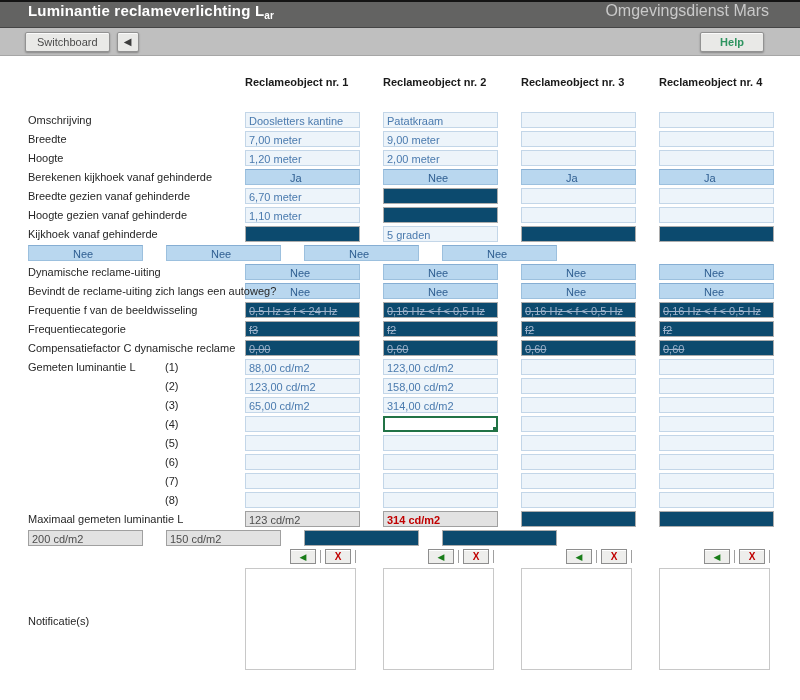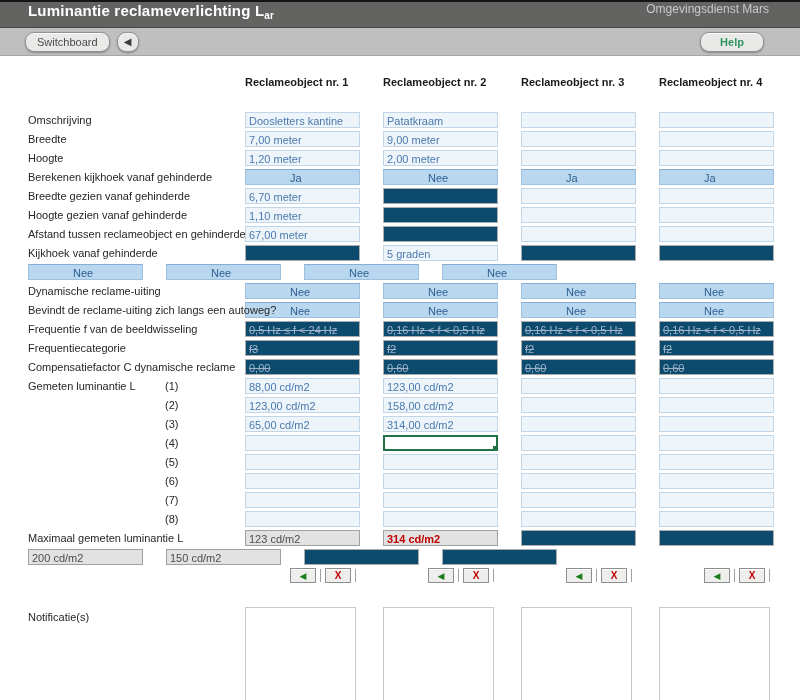--- a/index.html
+++ b/index.html
@@ -12,28 +12,28 @@
   }
   
   .titlebar {
     height:28px; background:#636362;
     border-top:2px solid #141414; border-bottom:1px solid #454545;
     display:flex; justify-content:space-between;
     padding:0 31px 0 28px;
   }
   .app-title { color:#ffffff; font-weight:bold; font-size:15px; letter-spacing:.2px; }
   .app-title .subscript { font-size:10px; vertical-align:-3px; font-weight:bold; }
-  .org-name { color:#c9c9c9; font-size:12px; }
+  .org-name { color:#c9c9c9; font-size:16px; }
   
   .toolbar {
     height:28px; background:#bfbfbf; border-bottom:1px solid #a6a6a6;
     display:flex; align-items:center; padding:0 36px 0 25px; gap:7px;
   }
   .tb-btn {
-    background:#e9e9e7; border:1px solid #929292; border-radius:9px;
+    background:#e9e9e7; border:1px solid #929292; border-radius:2px;
     box-shadow:0 1px 2px rgba(0,0,0,.3), inset 0 1px 0 #fbfbfb;
     font-size:11px; color:#4a4a4a; height:20px; padding:0 11px;
     display:flex; align-items:center; justify-content:center; cursor:default;
   }
   .back-btn { width:22px; padding:0; font-size:10px; color:#3d3d3d; }
   .help-btn { margin-left:auto; width:64px; color:#2e9460; font-weight:bold; }
   
   .content { padding:20px 0 0 28px; }
   .grid-row { display:flex; height:19px; align-items:flex-start; }
   .header-row { height:14px; margin-bottom:22px; }
@@ -62,21 +62,21 @@
   .mini-btn {
     width:26px; height:15px; background:#eeeeec; border:1px solid #8e8e8e;
     box-shadow:inset 0 1px 0 #ffffff;
     display:flex; align-items:center; justify-content:center;
     font-size:9px; cursor:default;
   }
   .mini-prev { color:#1a7d1a; }
   .mini-del  { color:#c00000; font-weight:bold; font-size:10px; }
   .btn-sep { width:1px; height:13px; background:#a0a0a0; margin:0 4px 0 4px; }
   
-  .notif-row { display:flex; margin-top:20px; }
+  .notif-row { display:flex; margin-top:0;align-items:center; }
   .notif-label { width:217px; font-size:11px; color:#262626; padding-top:4px; }
   .notif-box { width:111px; height:102px; margin-right:27px; background:#ffffff; border:1px solid #c8c8c8; }
 </style>
 </head>
 <body>
 
 <div class="titlebar">
   <div class="app-title">
     <span>Luminantie reclameverlichting L</span><span class="subscript">ar</span>
   </div>
@@ -137,27 +137,20 @@
         <div class="cell cell-input"></div>
       </div>
       <div class="grid-row">
         <div class="row-label">Hoogte gezien vanaf gehinderde</div>
         <div class="cell cell-input">1,10 meter</div>
         <div class="cell cell-disabled"></div>
         <div class="cell cell-input"></div>
         <div class="cell cell-input"></div>
       </div>
       <div class="grid-row">
-        <div class="row-label">Afstand tussen reclameobject en gehinderde</div>
-        <div class="cell cell-input">67,00 meter</div>
-        <div class="cell cell-disabled"></div>
-        <div class="cell cell-input"></div>
-        <div class="cell cell-input"></div>
-      </div>
-      <div class="grid-row">
         <div class="row-label">Kijkhoek vanaf gehinderde</div>
         <div class="cell cell-disabled"></div>
         <div class="cell cell-input">5 graden</div>
         <div class="cell cell-disabled"></div>
         <div class="cell cell-disabled"></div>
       </div>
       <div class="grid-row">
         <div class="cell cell-select">Nee</div>
         <div class="cell cell-select">Nee</div>
         <div class="cell cell-select">Nee</div>

